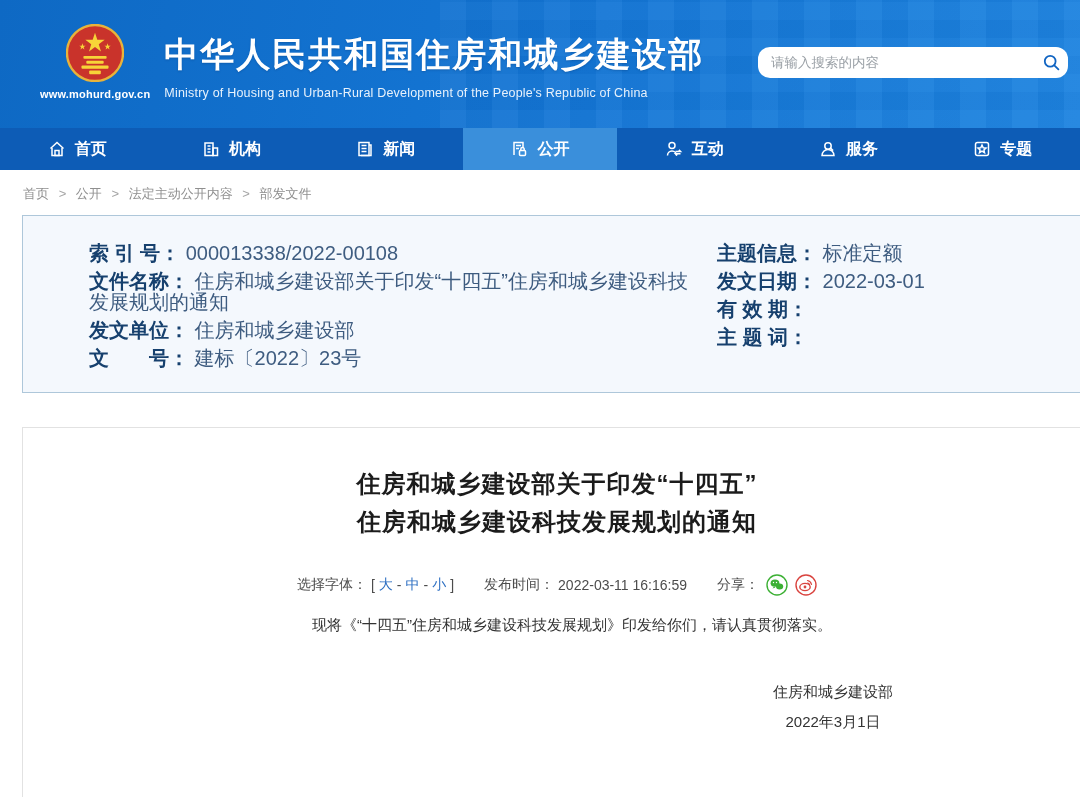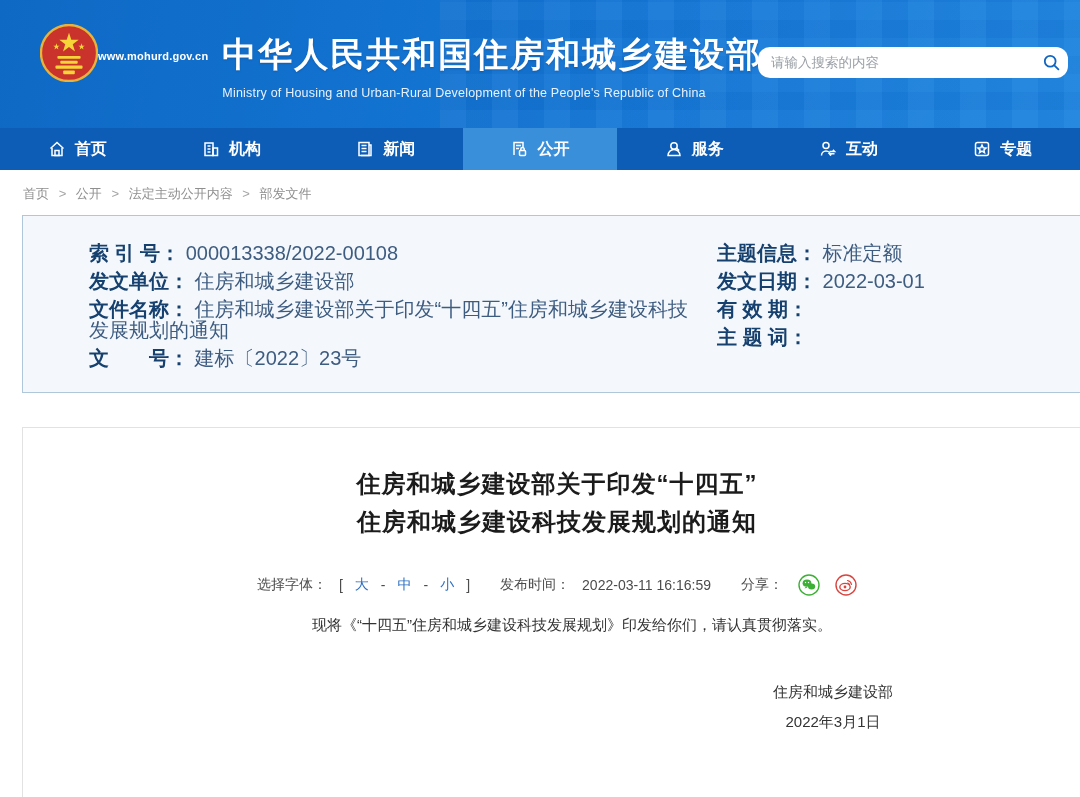--- a/index.html
+++ b/index.html
@@ -8,21 +8,21 @@
 
   
   .header { position:relative; height:128px;
     background:linear-gradient(100deg,#0e69c4 0%,#1577d6 55%,#1e84e0 100%); }
   .header::after { content:""; position:absolute; right:0; top:0; width:640px; height:128px;
     background:
       repeating-linear-gradient(90deg, rgba(255,255,255,.06) 0 26px, rgba(0,40,100,.07) 26px 52px),
       repeating-linear-gradient(0deg, rgba(255,255,255,.04) 0 18px, rgba(0,30,80,.05) 18px 36px);
     opacity:.5; pointer-events:none; }
   .brand { position:absolute; left:40px; top:24px; display:flex; align-items:flex-start; z-index:2; }
-  .emblem-col { display:flex; align-items:center; margin-right:14px; }
+  .emblem-col { display:flex; flex-direction:column; align-items:center; margin-right:14px; }
   .emblem { width:58px; height:58px; }
   .site-url { color:#fff; font-size:11px; font-weight:bold; margin-top:6px; letter-spacing:.2px; }
   .titles { padding-top:8px; }
   .site-name { color:#fff; font-size:34px; font-weight:bold; letter-spacing:2px;
     text-shadow:0 1px 2px rgba(0,40,90,.25); }
   .site-en { color:#e8f2fc; font-size:12.5px; margin-top:8px; letter-spacing:.2px; }
   .search-box { position:absolute; right:12px; top:47px; width:310px; height:31px; background:#fff;
     border-radius:12px; display:flex; align-items:center; z-index:2; }
   .search-box input { flex:1; border:none; outline:none; padding:0 10px 0 13px; font-size:13.5px;
     color:#333; background:transparent; font-family:inherit; }
@@ -51,21 +51,21 @@
   .info-label { color:#16406e; font-weight:bold; }
   .info-value { color:#3e5c80; }
 
   
   .content-box { margin:34px 0 0 22px; width:1070px; height:400px; background:#fff;
     border:1px solid #e2e2e2; padding-top:37px; }
   .article-title { text-align:center; font-size:24px; font-weight:bold; color:#1b1b1b;
     line-height:38px; letter-spacing:1px; }
   .meta-row { margin-top:33px; display:flex; justify-content:center; align-items:center;
     font-size:14px; color:#4c4c4c; gap:6px; }
-  .meta-row .group { display:flex; align-items:center; gap:12px; }
+  .meta-row .group { display:flex; align-items:center; gap:4px; }
   .font-link { color:#2d6fc2; cursor:pointer; }
   .meta-spacer { width:18px; }
   .share-icon { width:22px; height:22px; margin-left:3px; cursor:pointer; display:flex; }
   .body-text { padding:0 42px; font-size:15px; color:#333; line-height:24px; }
   .p1 { margin-top:55px; }
   .p2 { margin-top:17px; text-indent:2em;text-align:center; }
   .signature-block { width:220px; margin:40px 148px 0 auto; text-align:center;
     font-size:15px; color:#333; line-height:30px; }
 </style>
 </head>
@@ -146,36 +146,36 @@
           <line x1="6" y1="8.5" x2="9" y2="8.5"></line>
         <rect x="9.5" y="10.5" width="6" height="5" rx="1"></rect>
           <path d="M10.8 10.5 v-1.3 a1.7 1.7 0 0 1 3.4 0 v1.3"></path>
       </svg>
       </span>
     <span>公开</span>
   </div>
   <div class="nav-item">
     <span class="nav-icon">
       <svg width="18" height="18" viewBox="0 0 18 18" fill="none" stroke="#fff" stroke-width="1.5">
+        <circle cx="7" cy="5.5" r="3"></circle>
+          <path d="M2.5 15.5 a4.5 4.5 0 0 1 9 0"></path>
+        <path d="M10.5 11.5 h5 l-1.6 -1.6 M15.5 13.8 h-5 l1.6 1.6"></path>
+      </svg>
+      </span>
+    <span>互动</span>
+  </div>
+  <div class="nav-item">
+    <span class="nav-icon">
+      <svg width="18" height="18" viewBox="0 0 18 18" fill="none" stroke="#fff" stroke-width="1.5">
         <circle cx="9" cy="6" r="3.2"></circle>
           <path d="M3 15.5 a6 6 0 0 1 12 0 Z"></path>
           <path d="M11.5 8 l2.6 2.6"></path>
       </svg>
       </span>
     <span>服务</span>
-  </div>
-  <div class="nav-item">
-    <span class="nav-icon">
-      <svg width="18" height="18" viewBox="0 0 18 18" fill="none" stroke="#fff" stroke-width="1.5">
-        <circle cx="7" cy="5.5" r="3"></circle>
-          <path d="M2.5 15.5 a4.5 4.5 0 0 1 9 0"></path>
-        <path d="M10.5 11.5 h5 l-1.6 -1.6 M15.5 13.8 h-5 l1.6 1.6"></path>
-      </svg>
-      </span>
-    <span>互动</span>
   </div>
   <div class="nav-item">
     <span class="nav-icon">
       <svg width="18" height="18" viewBox="0 0 18 18" fill="none" stroke="#fff" stroke-width="1.5">
         <rect x="2.5" y="2.5" width="13" height="13" rx="2"></rect>
         <polygon points="9,5 10.2,7.7 13,8 10.9,9.9 11.5,12.7 9,11.2 6.5,12.7 7.1,9.9 5,8 7.8,7.7" fill="none"></polygon>
       </svg>
       </span>
     <span>专题</span>
   </div>
@@ -191,26 +191,26 @@
   <span class="crumb">部发文件</span>
 </div>
 
 <div class="info-panel">
   <div class="info-left">
     <div class="info-row">
       <span class="info-label">索 引 号：</span>
       <span class="info-value">000013338/2022-00108</span>
     </div>
     <div class="info-row">
+      <span class="info-label">文件名称：</span>
+      <span class="info-value">住房和城乡建设部关于印发“十四五”住房和城乡建设科技发展规划的通知</span>
+    </div>
+    <div class="info-row">
       <span class="info-label">发文单位：</span>
       <span class="info-value">住房和城乡建设部</span>
-    </div>
-    <div class="info-row">
-      <span class="info-label">文件名称：</span>
-      <span class="info-value">住房和城乡建设部关于印发“十四五”住房和城乡建设科技发展规划的通知</span>
     </div>
     <div class="info-row">
       <span class="info-label">文　　号：</span>
       <span class="info-value">建标〔2022〕23号</span>
     </div>
   </div>
   <div class="info-right">
     <div class="info-row">
       <span class="info-label">主题信息：</span>
       <span class="info-value">标准定额</span>

